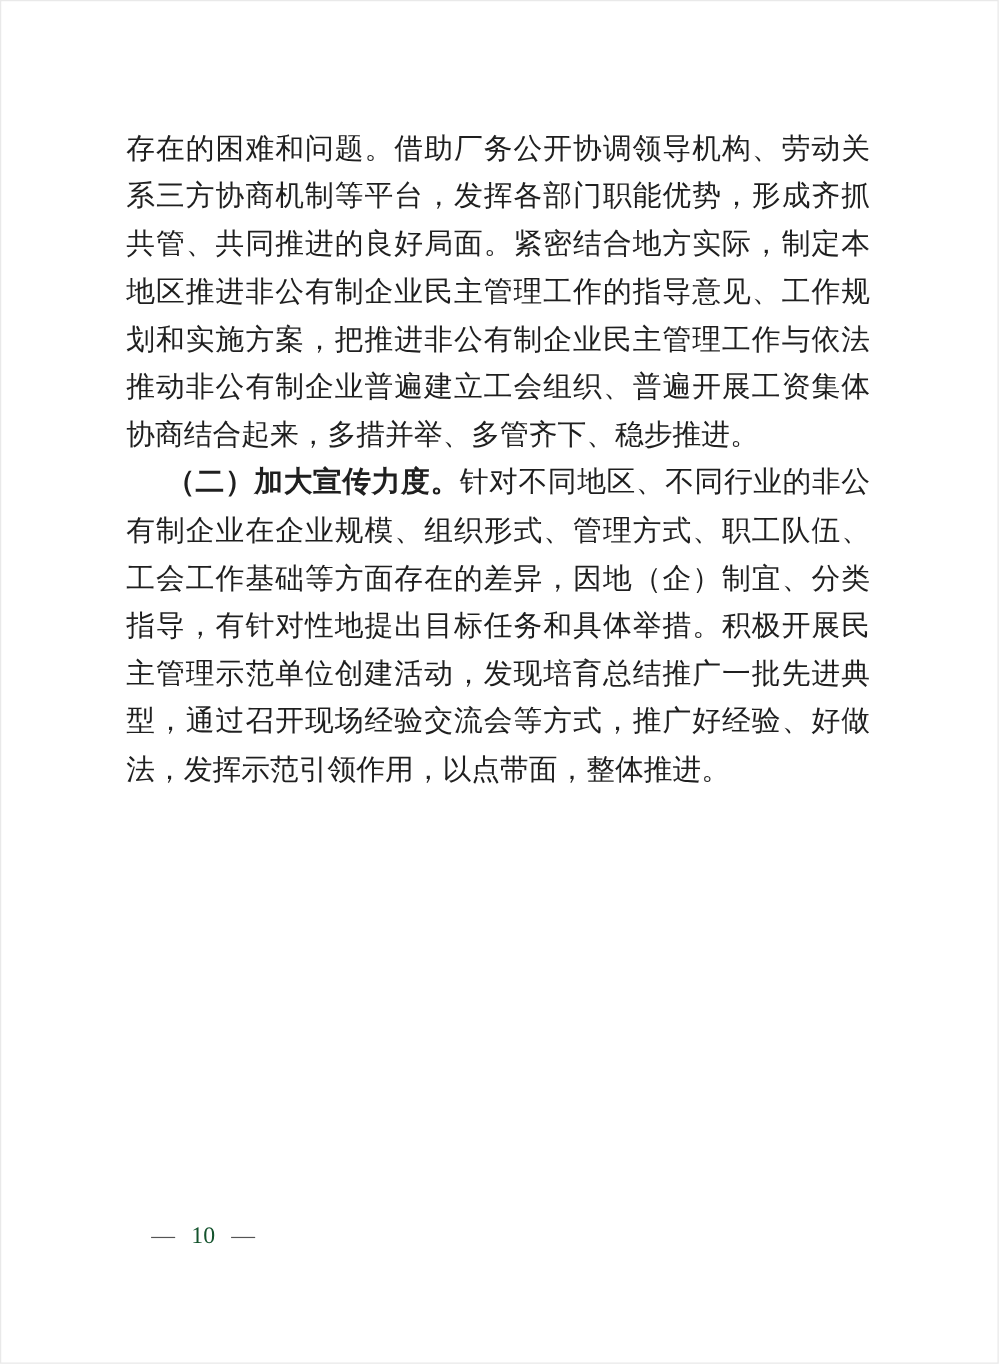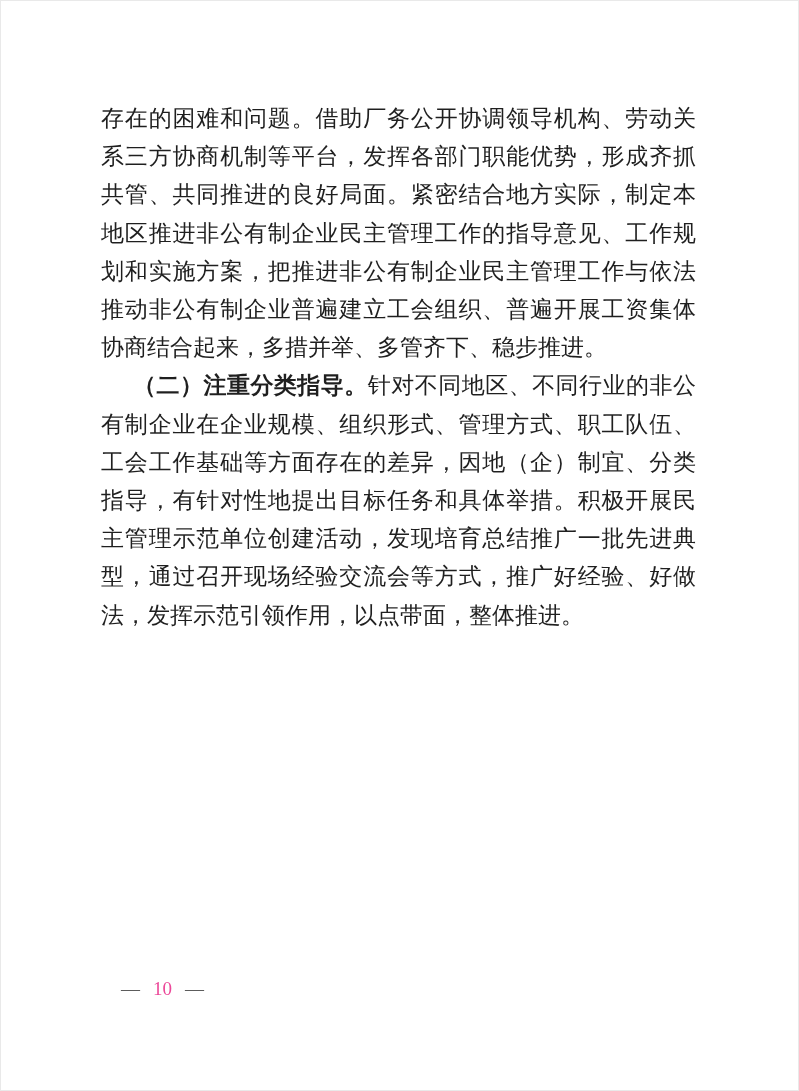--- a/index.html
+++ b/index.html
@@ -49,33 +49,33 @@
     color: #444444;
     font-size: 19px;
     line-height: 24px;
     white-space: pre;
   }
   .footer .dash {
     color: #555555;
     letter-spacing: 0;
   }
   .footer .num {
-    color: #ec4899;
+    color: #14532d;
     margin: 16px 13px;
   }
 </style>
 </head>
 <body>
 
 <div class="page">
 
   <div class="text-block">
 
     <p class="para"><span>存在的困难和问题。借助厂务公开协调领导机构、劳动关系三方协商机制等平台，发挥各部门职能优势，形成齐抓共管、共同推进的良好局面。紧密结合地方实际，制定本地区推进非公有制企业民主管理工作的指导意见、工作规划和实施方案，把推进非公有制企业民主管理工作与依法推动非公有制企业普遍建立工会组织、普遍开展工资集体协商结合起来，多措并举、多管齐下、稳步推进。</span></p>
 
-    <p class="para indent"><span class="para-head">（二）注重分类指导。</span><span>针对不同地区、不同行业的非公有制企业在企业规模、组织形式、管理方式、职工队伍、工会工作基础等方面存在的差异，因地（企）制宜、分类指导，有针对性地提出目标任务和具体举措。积极开展民主管理示范单位创建活动，发现培育总结推广一批先进典型，通过召开现场经验交流会等方式，推广好经验、好做法，发挥示范引领作用，以点带面，整体推进。</span></p>
+    <p class="para indent"><span class="para-head">（二）加大宣传力度。</span><span>针对不同地区、不同行业的非公有制企业在企业规模、组织形式、管理方式、职工队伍、工会工作基础等方面存在的差异，因地（企）制宜、分类指导，有针对性地提出目标任务和具体举措。积极开展民主管理示范单位创建活动，发现培育总结推广一批先进典型，通过召开现场经验交流会等方式，推广好经验、好做法，发挥示范引领作用，以点带面，整体推进。</span></p>
 
 
   </div>
 
   <div class="footer"><span class="dash">—</span><span class="num">10</span><span class="dash">—</span></div>
 
 </div>
 
 </body></html>

